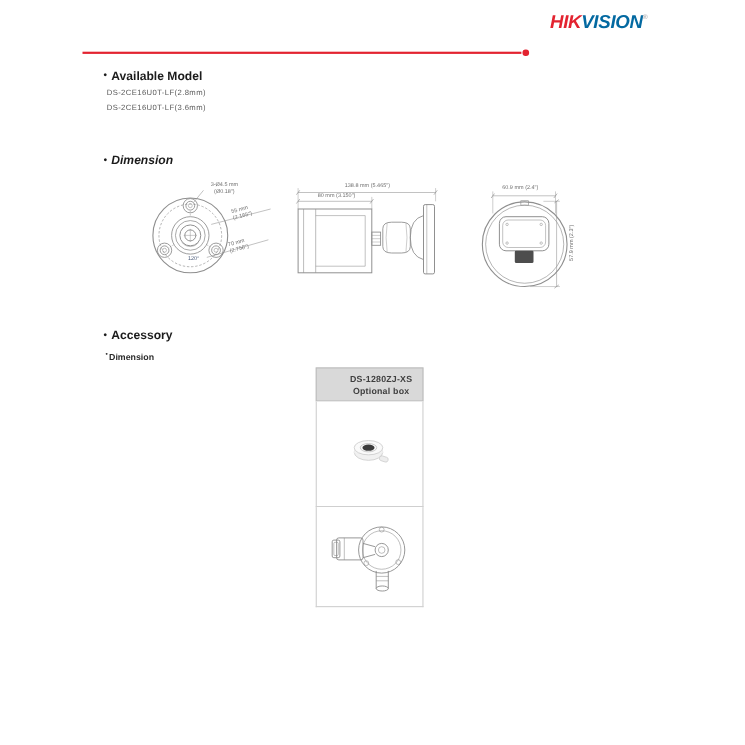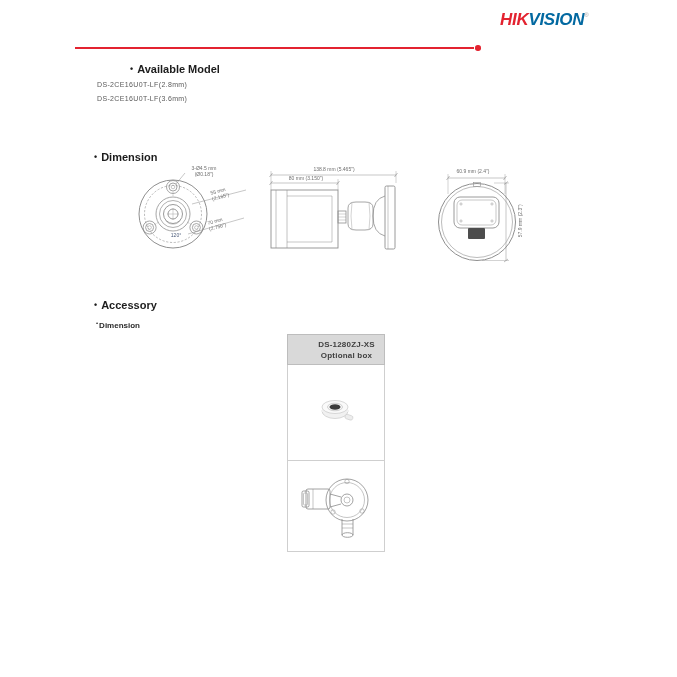--- a/index.html
+++ b/index.html
@@ -47,27 +47,27 @@
 <body>
 
 <div class="page">
 
   <div class="logo">
     <span class="hik">HIK</span><span class="vision">VISION</span><span class="reg">®</span>
   </div>
   <div class="rule"></div>
   <div class="rule-dot"></div>
 
-  <div class="h1" style="left:94px;top:63px;margin-left:36px;">
+  <div class="h1" style="left:94px;top:63px;">
     <span class="bullet">•</span><span>Available Model</span>
   </div>
   <div class="model-line" style="left:97px;top:81px;">DS-2CE16U0T-LF(2.8mm)</div>
   <div class="model-line" style="left:97px;top:95px;">DS-2CE16U0T-LF(3.6mm)</div>
 
-  <div class="h1" style="left:94px;top:151px;">
+  <div class="h1" style="left:94px;top:140px;font-style:italic;">
     <span class="bullet">•</span><span>Dimension</span>
   </div>
 
   <svg class="dimsvg" style="left:130px;top:165px;" width="125" height="100" viewBox="0 0 125 100">
     <g stroke="#8f8f8f" fill="none">
       <circle cx="43" cy="49" r="34" stroke-width="1"></circle>
       <circle cx="43" cy="49" r="28.5" stroke-width="0.6" stroke-dasharray="2.2,1.6"></circle>
       <circle cx="43" cy="49" r="17" stroke-width="0.8"></circle>
       <circle cx="43" cy="49" r="13.5" stroke-width="0.7"></circle>
       <circle cx="43" cy="49" r="9.5" stroke-width="0.9"></circle>

